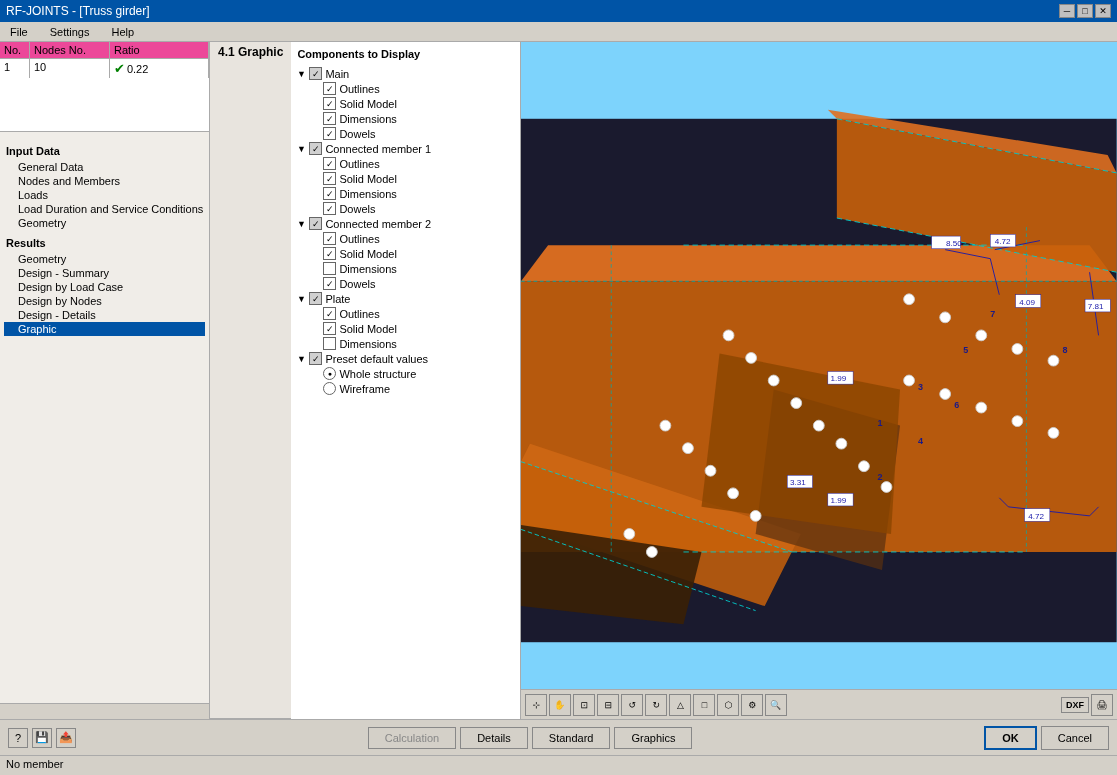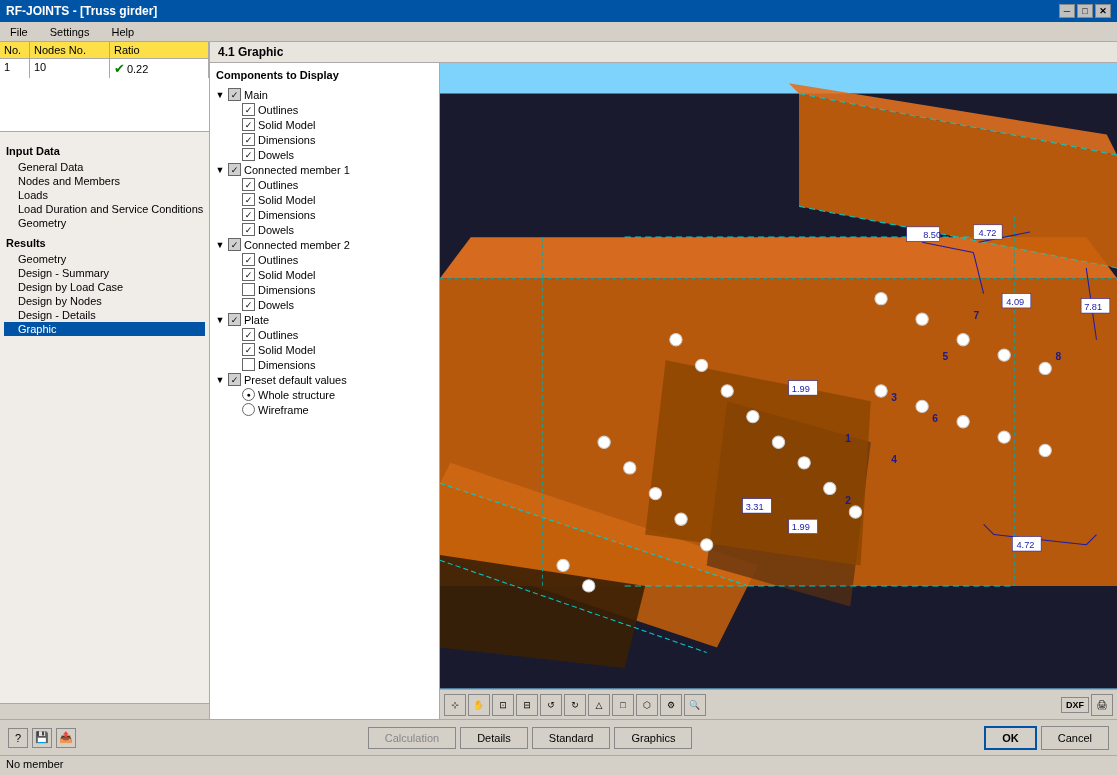--- a/index.html
+++ b/index.html
@@ -8,21 +8,21 @@
     
     .title-bar {
       background: #0054a6;
       color: white;
       height: 22px;
       display: flex;
       align-items: center;
       justify-content: space-between;
       padding: 0 6px;
       font-size: 12px;
-      font-weight: bold;
+      font-weight: normal;
       user-select: none;
     }
     .title-bar-controls { display: flex; gap: 2px; }
     .title-btn {
       width: 16px; height: 14px;
       background: #c0c0c0;
       border: 1px solid #888;
       font-size: 9px;
       display: flex; align-items: center; justify-content: center;
       cursor: pointer;
@@ -63,21 +63,21 @@
 
     
     .table-area {
       border-bottom: 1px solid #aaa;
       background: #fff;
       min-height: 90px;
     }
     .table-header {
       display: grid;
       grid-template-columns: 30px 80px 1fr;
-      background: #fde047;
+      background: #ec4899;
       border-bottom: 1px solid #aaa;
       font-size: 11px;
     }
     .table-header div, .table-row-data div {
       padding: 2px 4px;
       border-right: 1px solid #aaa;
     }
     .table-row-data {
       display: grid;
       grid-template-columns: 30px 80px 1fr;
@@ -115,21 +115,20 @@
       background: #d4d0c8;
       border-top: 1px solid #aaa;
       display: flex;
       align-items: center;
     }
 
     
     .right-panel {
       flex: 1;
       display: flex;
-      flex-direction: column;
       background: #f0ede8;
       overflow: hidden;
     }
 
     .panel-title {
       background: #e8e4de;
       border-bottom: 1px solid #aaa;
       padding: 3px 8px;
       font-size: 12px;
       font-weight: bold;

